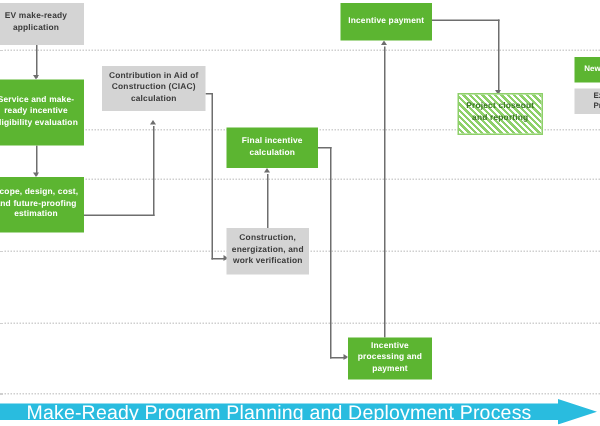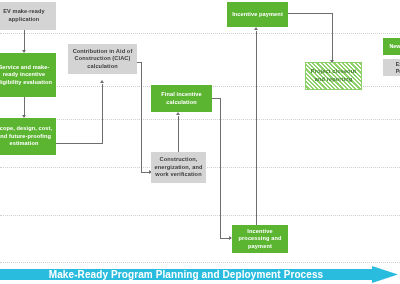--- a/index.html
+++ b/index.html
@@ -101,22 +101,22 @@
   #banner-label {
     position: absolute;
     left: 0;
     top: 0;
     width: 372px;
     height: 17px;
     display: flex;
     align-items: center;
     justify-content: center;
     color: #ffffff;
-    font-weight: bold;
-    font-size: 10px;
+    font-weight: normal;
+    font-size: 13px;
     letter-spacing: 0.01em;
     z-index: 2;
   }
 
   
   #legend {
     position: absolute;
     left: 383px;
     top: 38px;
     width: 46px;

